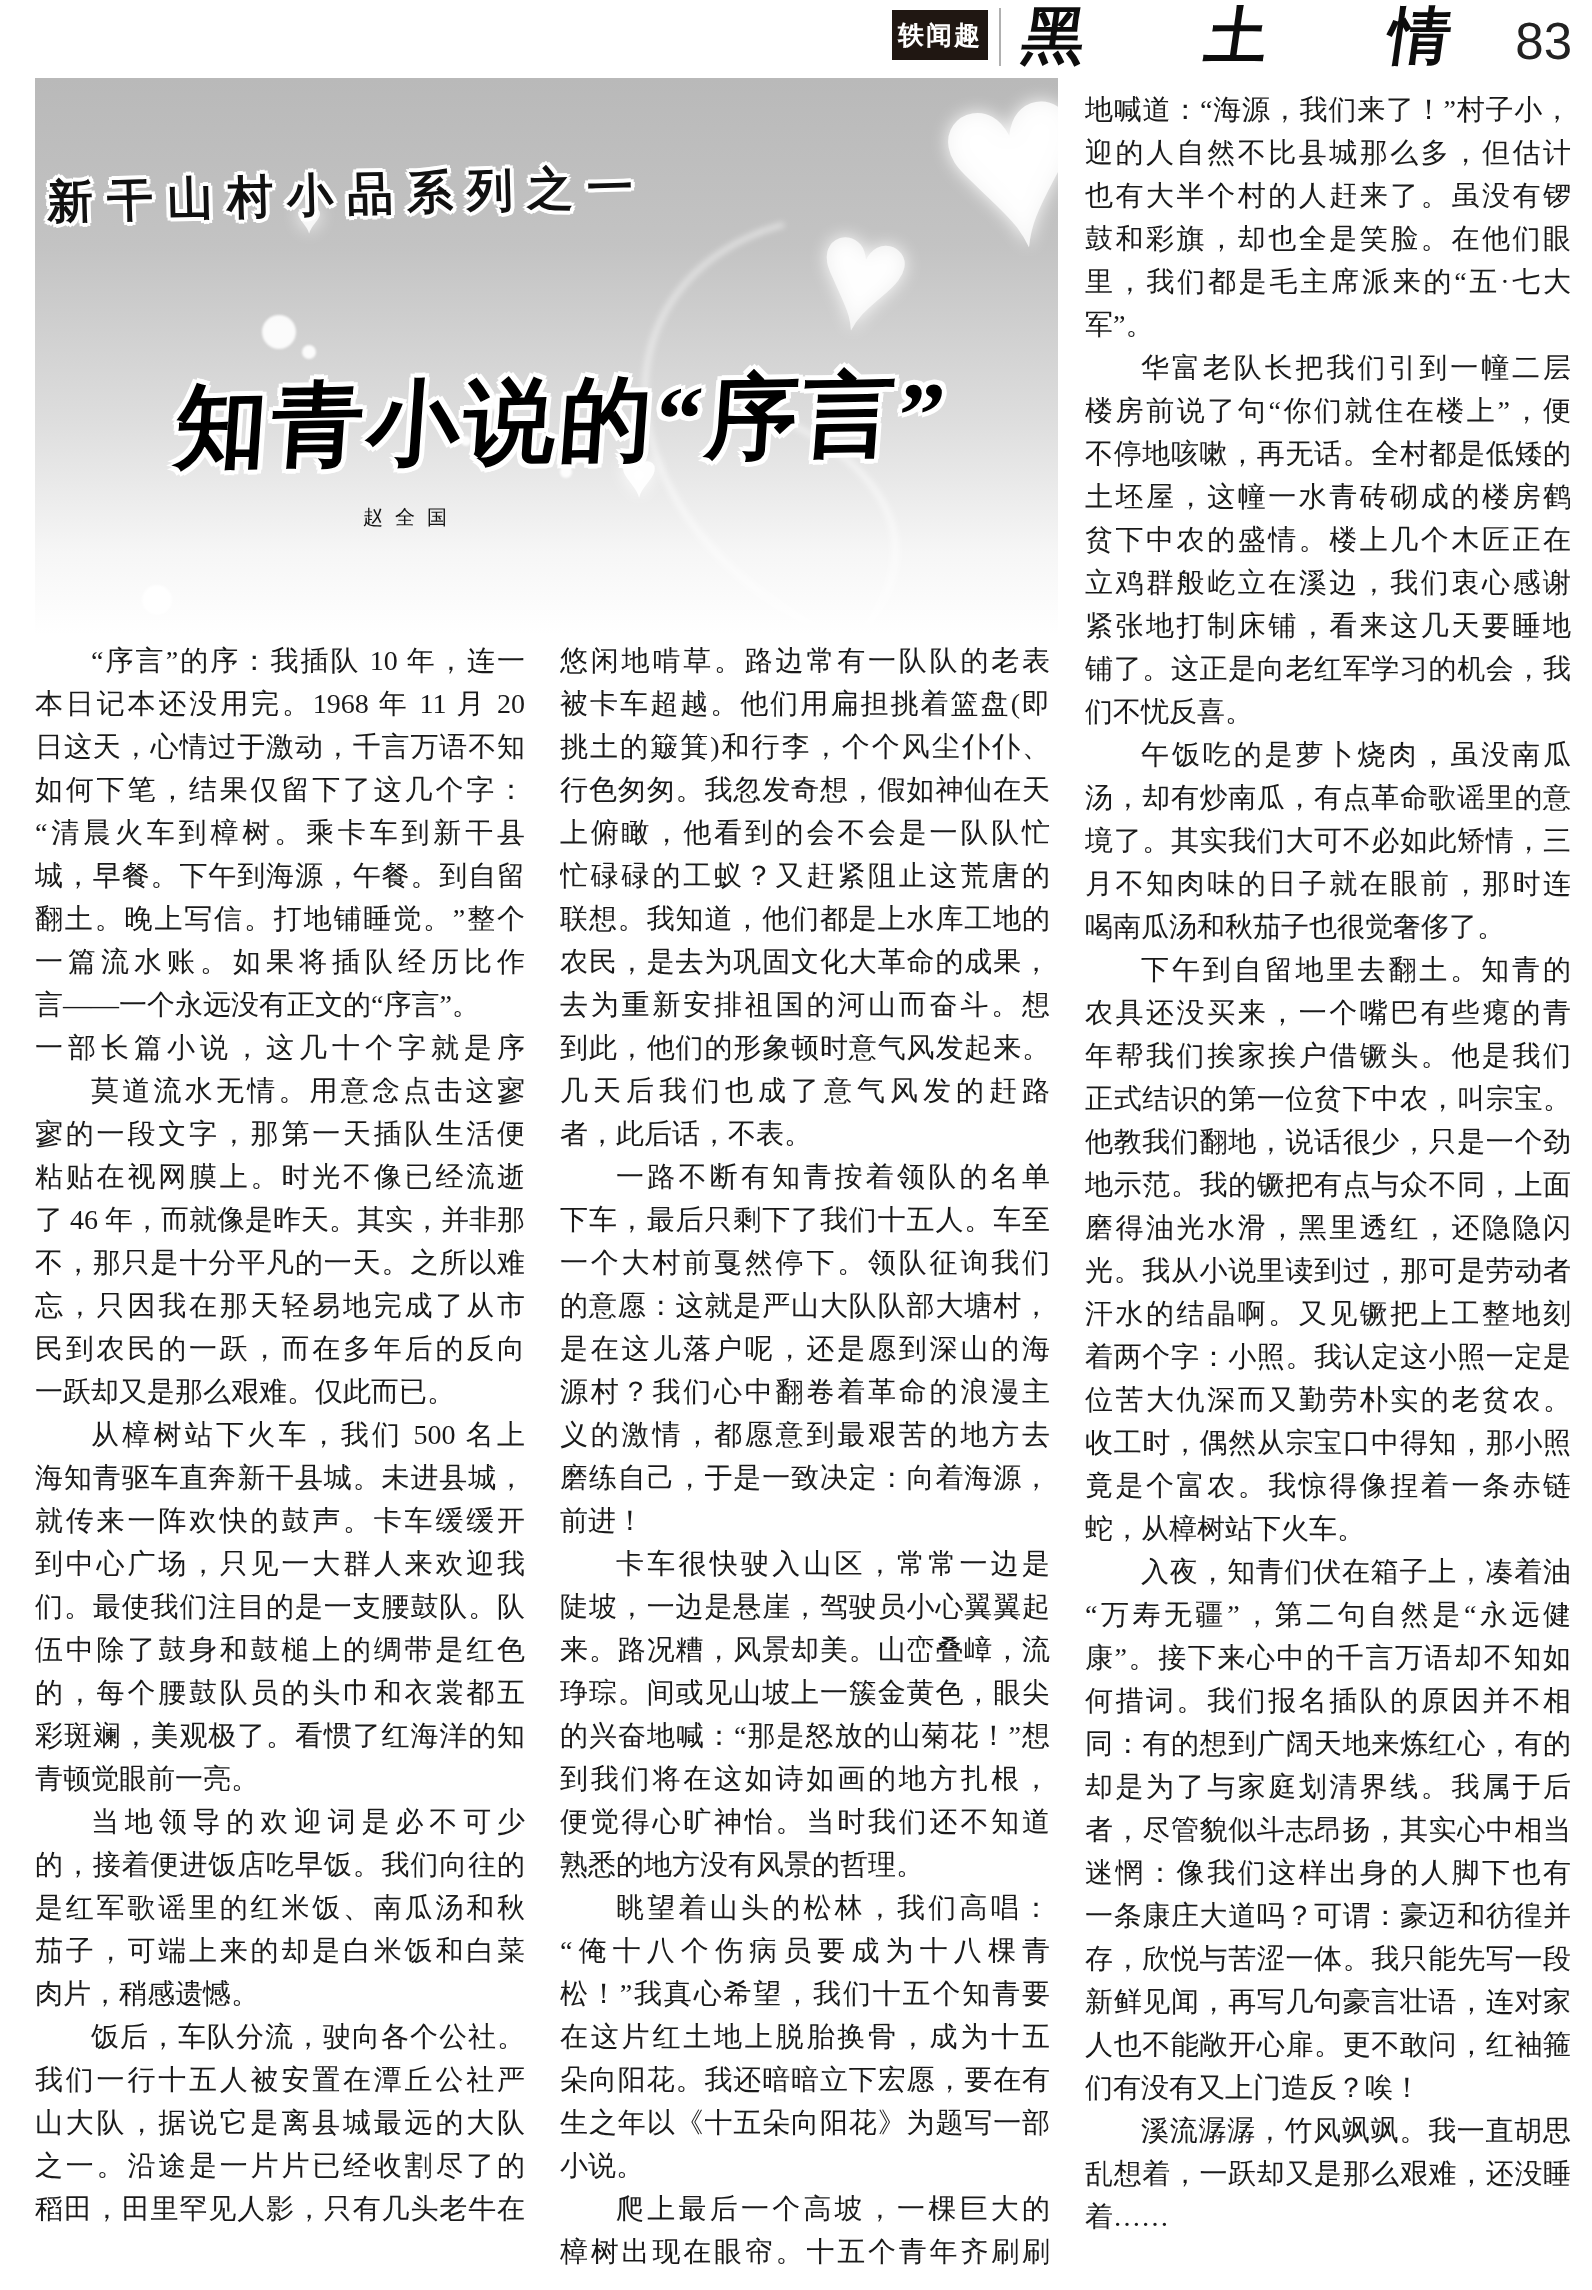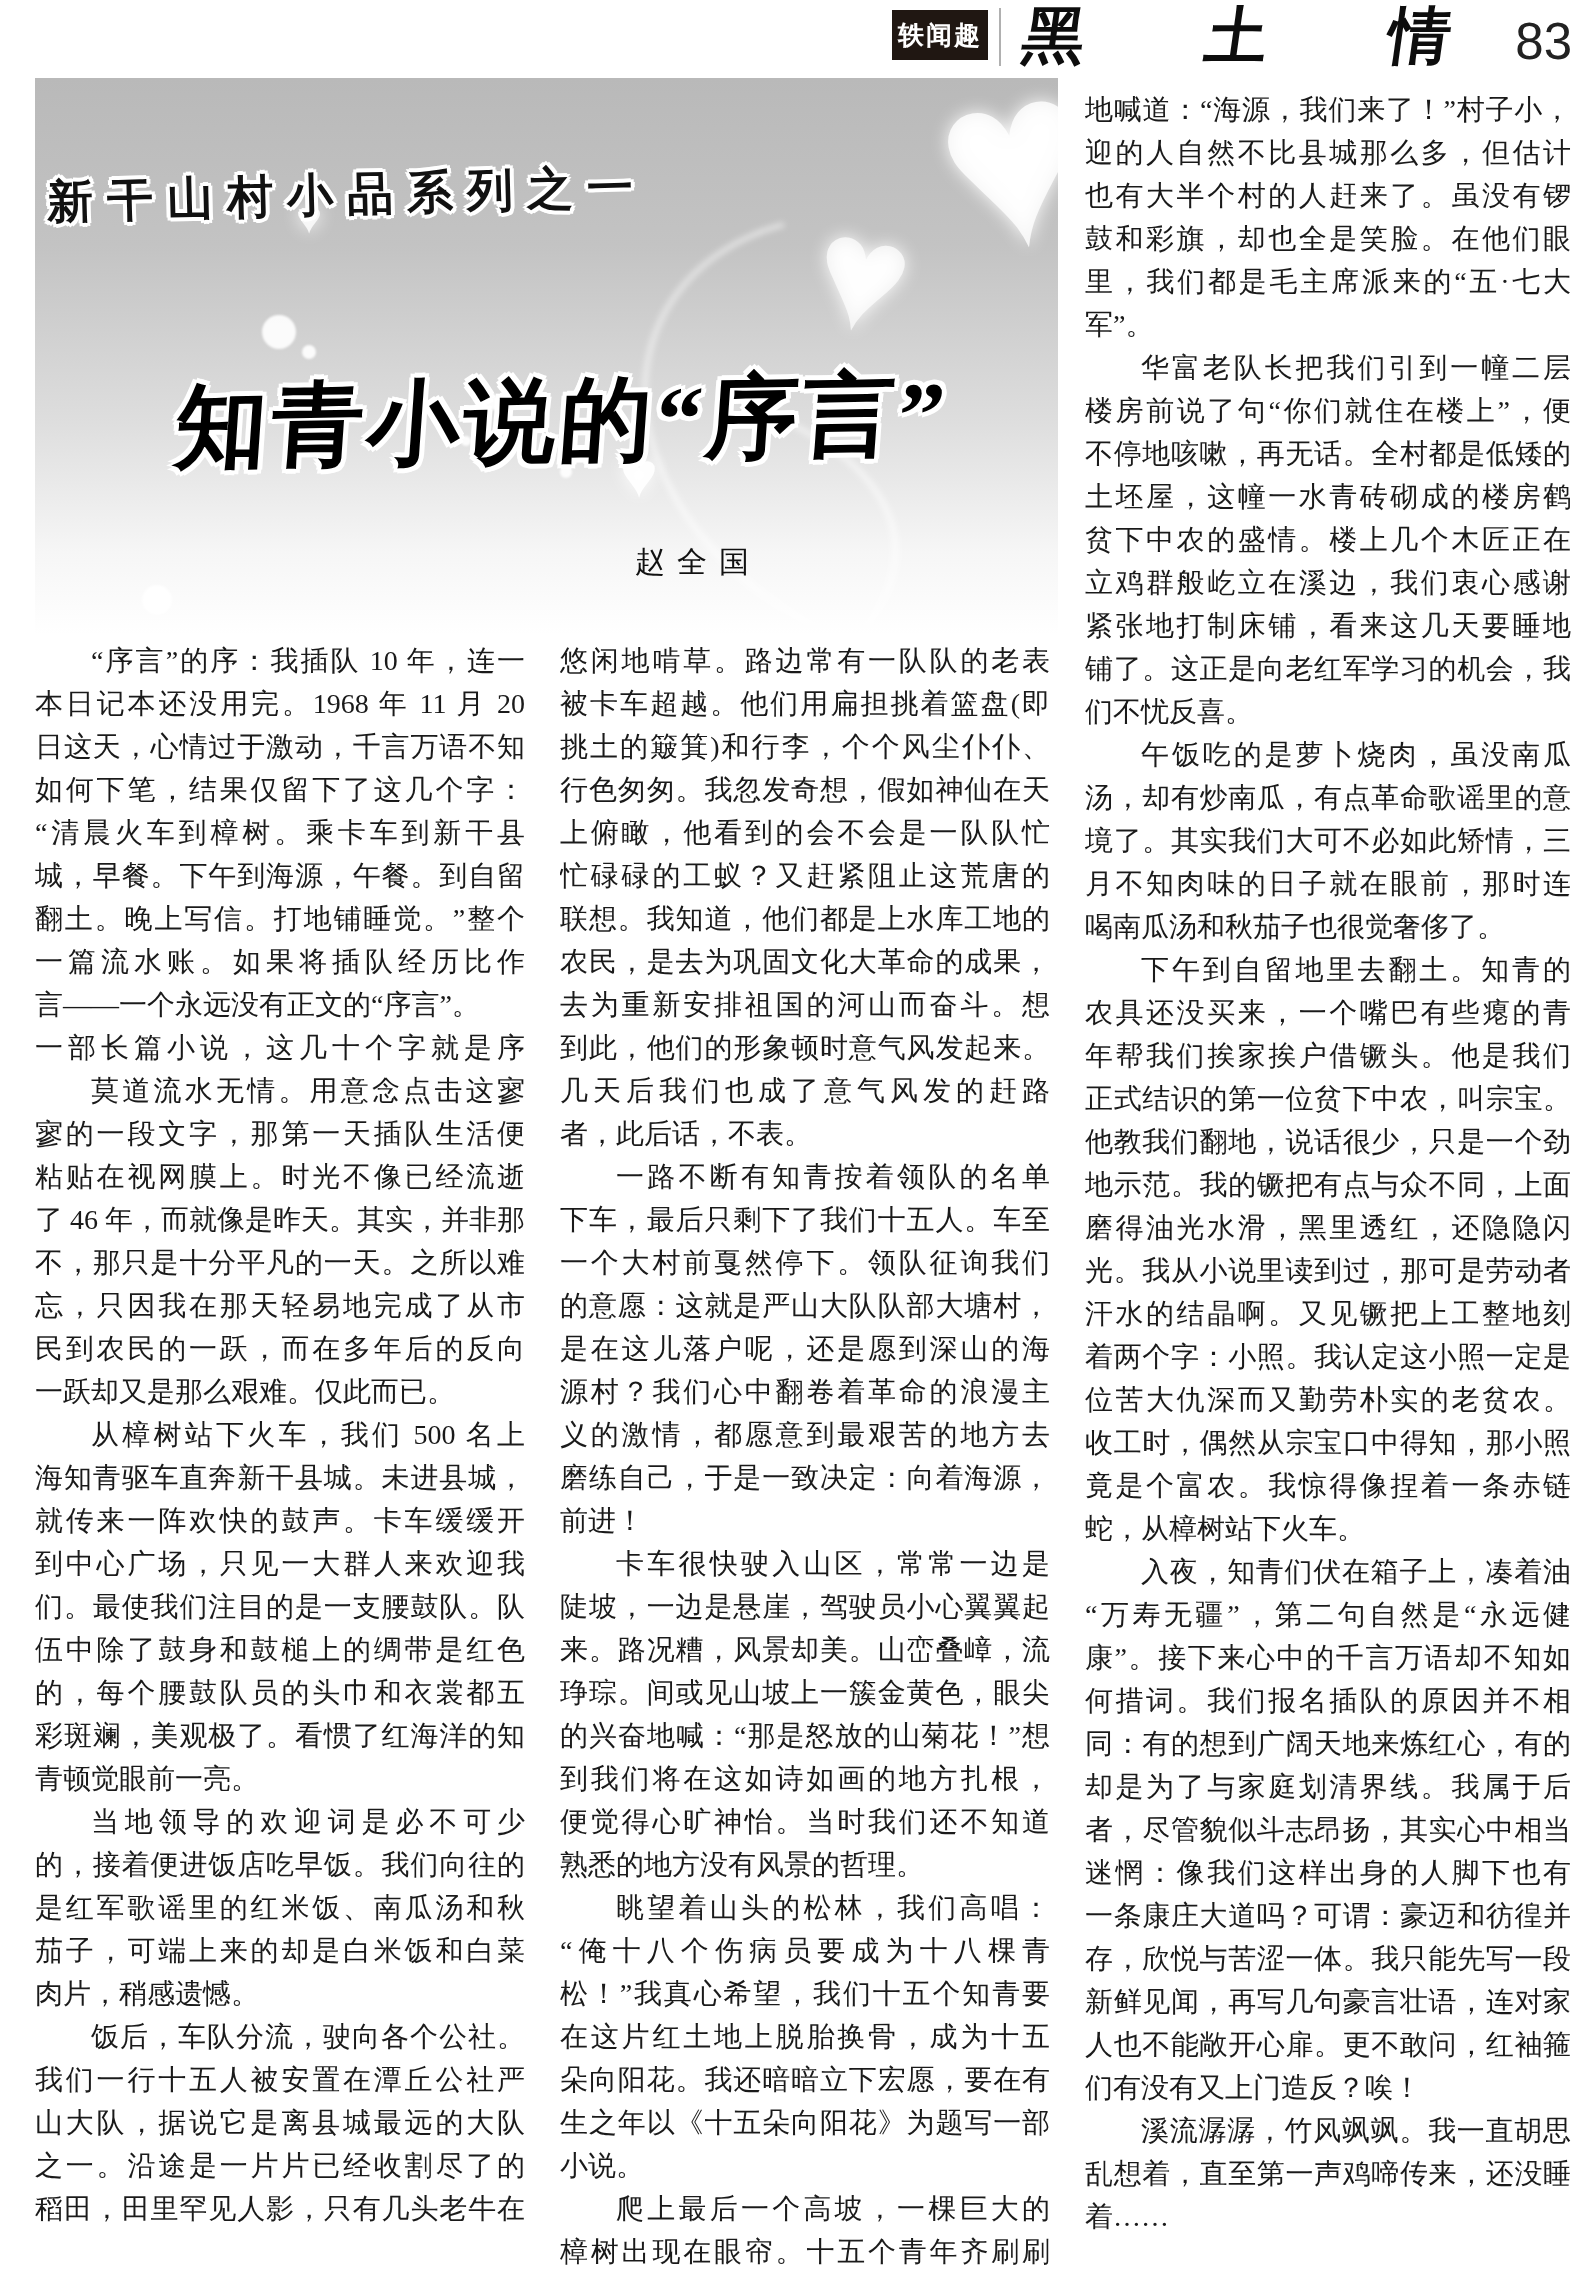--- a/index.html
+++ b/index.html
@@ -53,22 +53,22 @@
     font-family:"Liberation Sans",sans-serif;transform:rotate(-1.5deg);
     text-shadow:-3px -3px 0 #fff,3px -3px 0 #fff,-3px 3px 0 #fff,3px 3px 0 #fff,0 -4px 0 #fff,0 4px 0 #fff,-4px 0 0 #fff,4px 0 0 #fff;
   }
   .feat-title{
     position:absolute;left:129px;top:281px;width:796px;text-align:center;
     font-size:92px;font-weight:bold;color:#000;letter-spacing:4px;
     transform:skewX(-5deg) rotate(-1deg);
     text-shadow:-4px -4px 0 #fff,4px -4px 0 #fff,-4px 4px 0 #fff,4px 4px 0 #fff,0 -5px 0 #fff,0 5px 0 #fff,-5px 0 0 #fff,5px 0 0 #fff;
   }
   .author{
-    position:absolute;left:328px;top:464px;width:398px;text-align:right;
-    font-size:30px;letter-spacing:12px;color:#111;
+    position:absolute;left:328px;top:426px;width:398px;text-align:left;
+    font-size:20px;letter-spacing:12px;color:#111;
   }
   
   .col{position:absolute;font-size:28px;}
   .col .line{
     height:43px;line-height:43px;
     text-align:justify;text-align-last:justify;
     overflow:hidden;
   }
   .col-right .line{height:43px;line-height:43px;}
   .col .line.indent{text-indent:2em;}
@@ -230,16 +230,16 @@
     <div class="line">同：有的想到广阔天地来炼红心，有的</div>
     <div class="line">却是为了与家庭划清界线。我属于后</div>
     <div class="line">者，尽管貌似斗志昂扬，其实心中相当</div>
     <div class="line">迷惘：像我们这样出身的人脚下也有</div>
     <div class="line">一条康庄大道吗？可谓：豪迈和彷徨并</div>
     <div class="line">存，欣悦与苦涩一体。我只能先写一段</div>
     <div class="line">新鲜见闻，再写几句豪言壮语，连对家</div>
     <div class="line">人也不能敞开心扉。更不敢问，红袖箍</div>
     <div class="line end">们有没有又上门造反？唉！</div>
     <div class="line indent">溪流潺潺，竹风飒飒。我一直胡思</div>
-    <div class="line">乱想着，直至第一声鸡啼传来，还没睡</div>
+    <div class="line">乱想着，一跃却又是那么艰难，还没睡</div>
     <div class="line end">着……</div>
   </div>
 
 
 </body></html>

